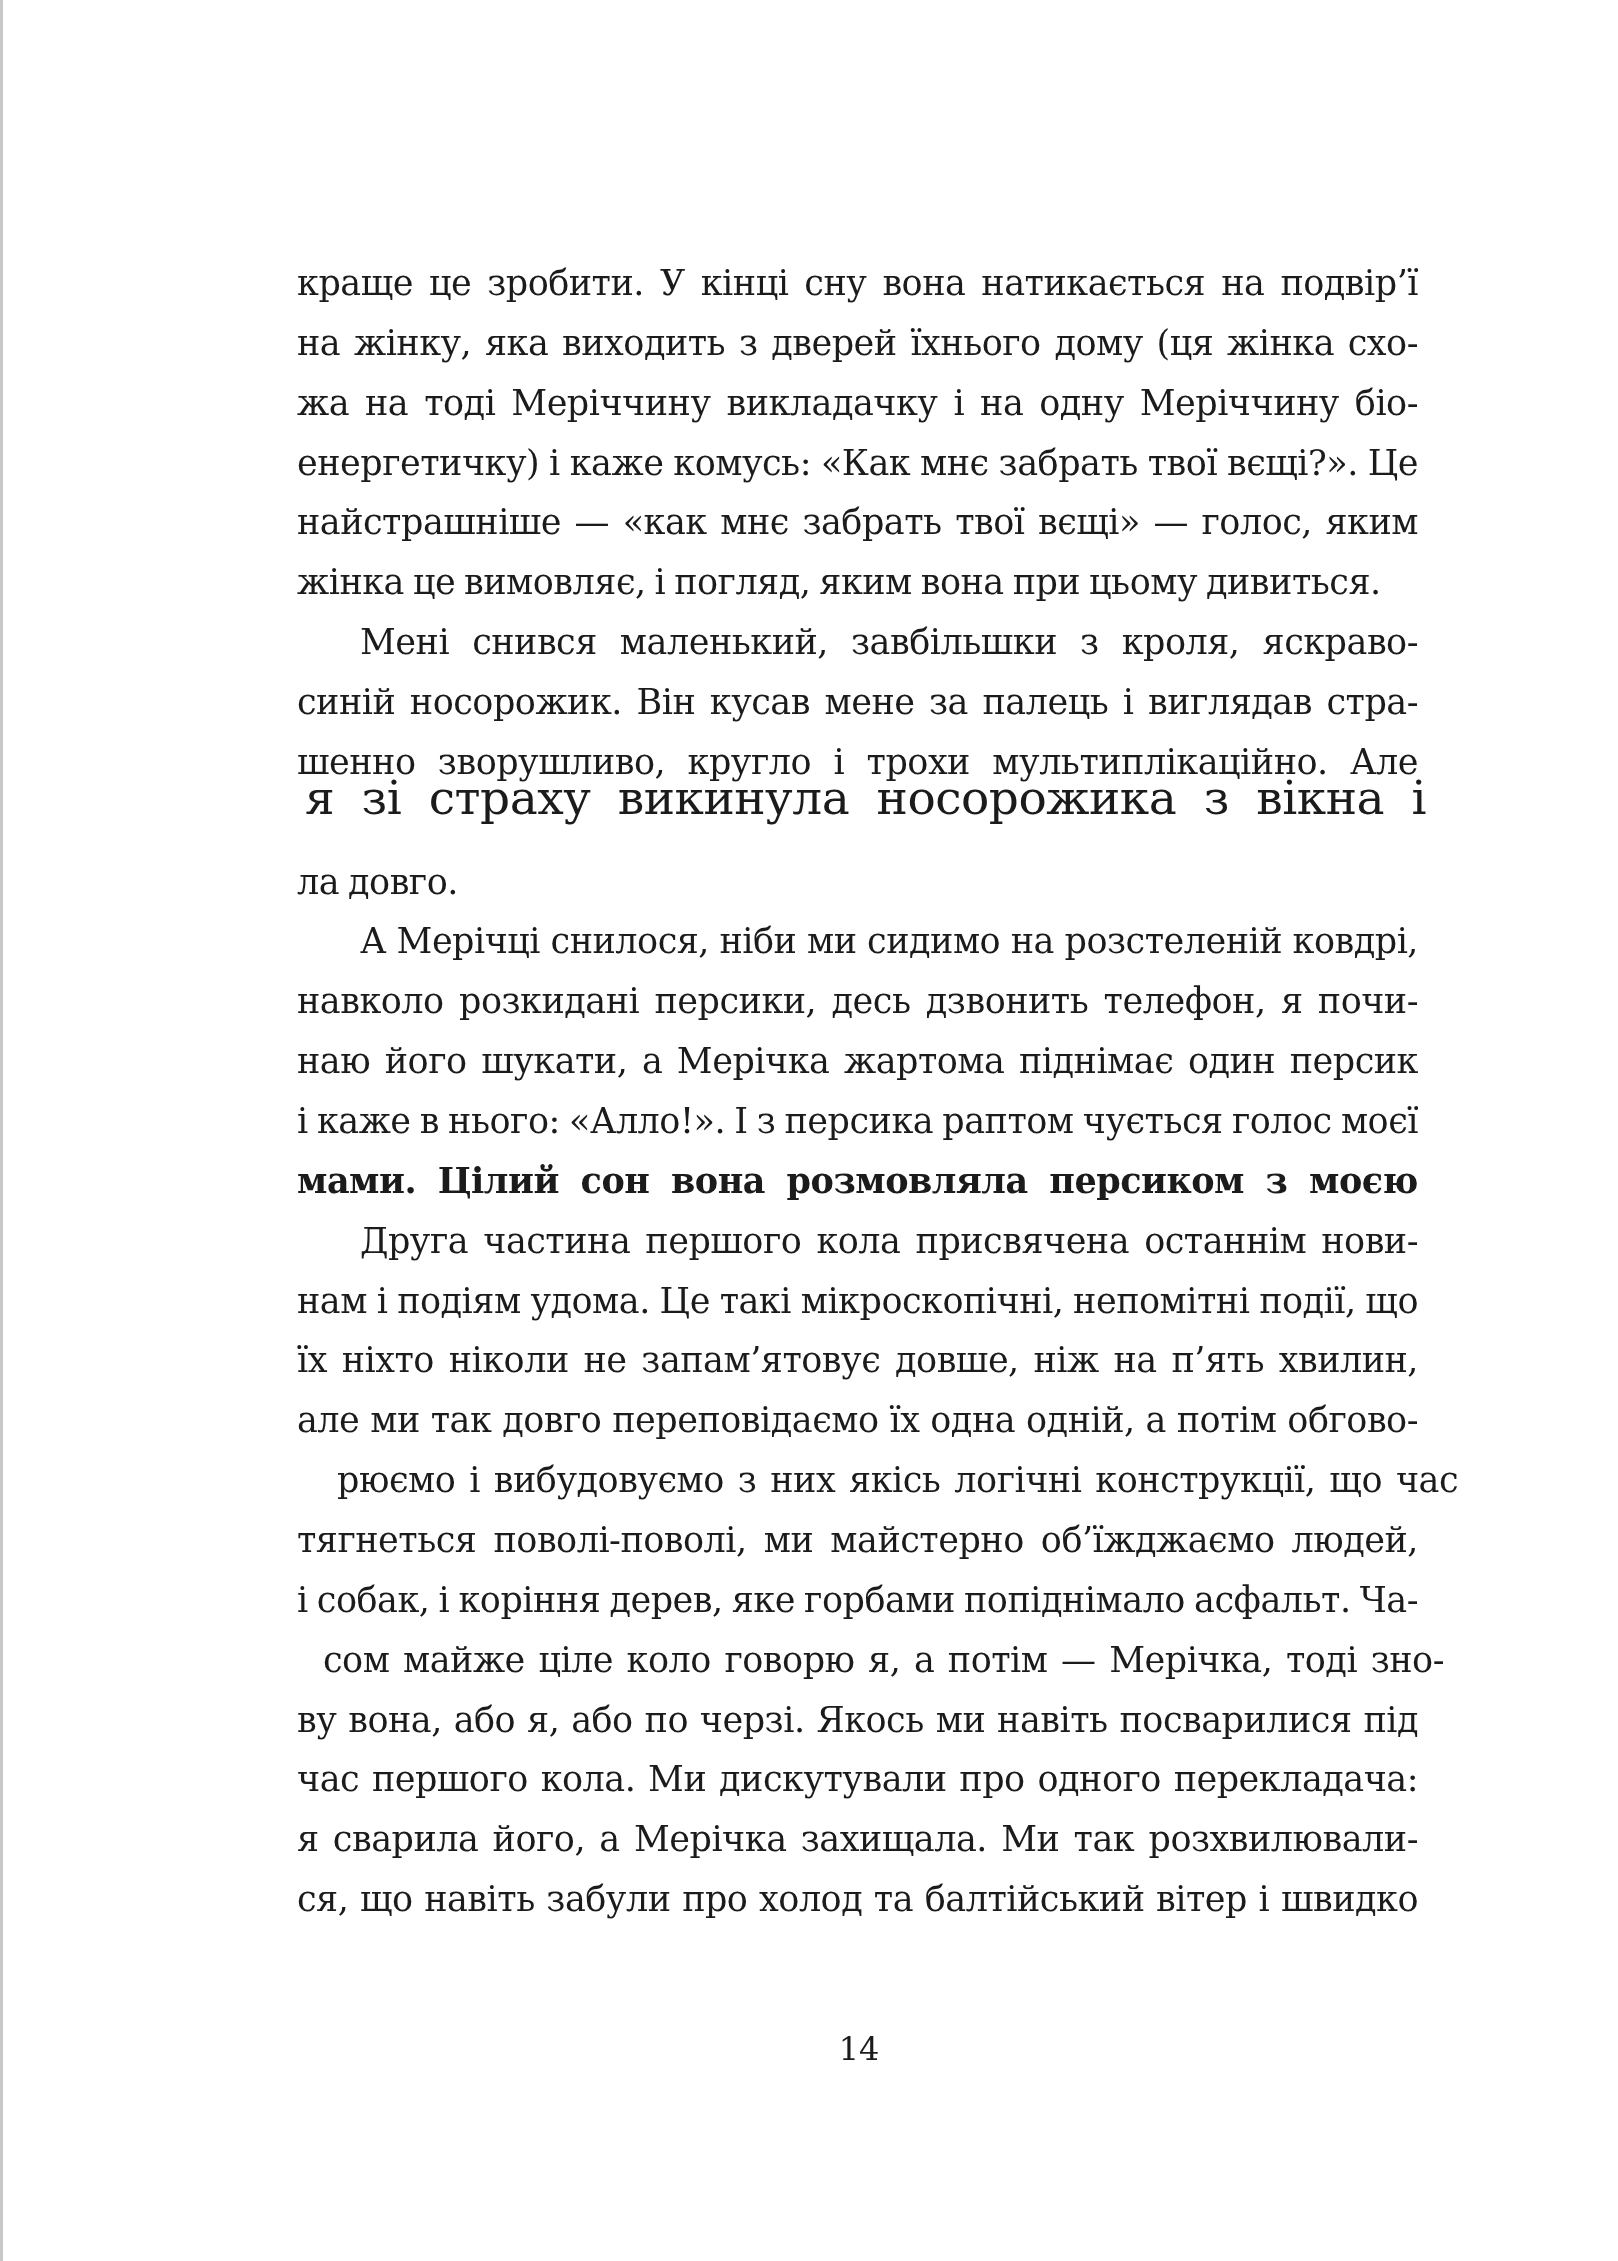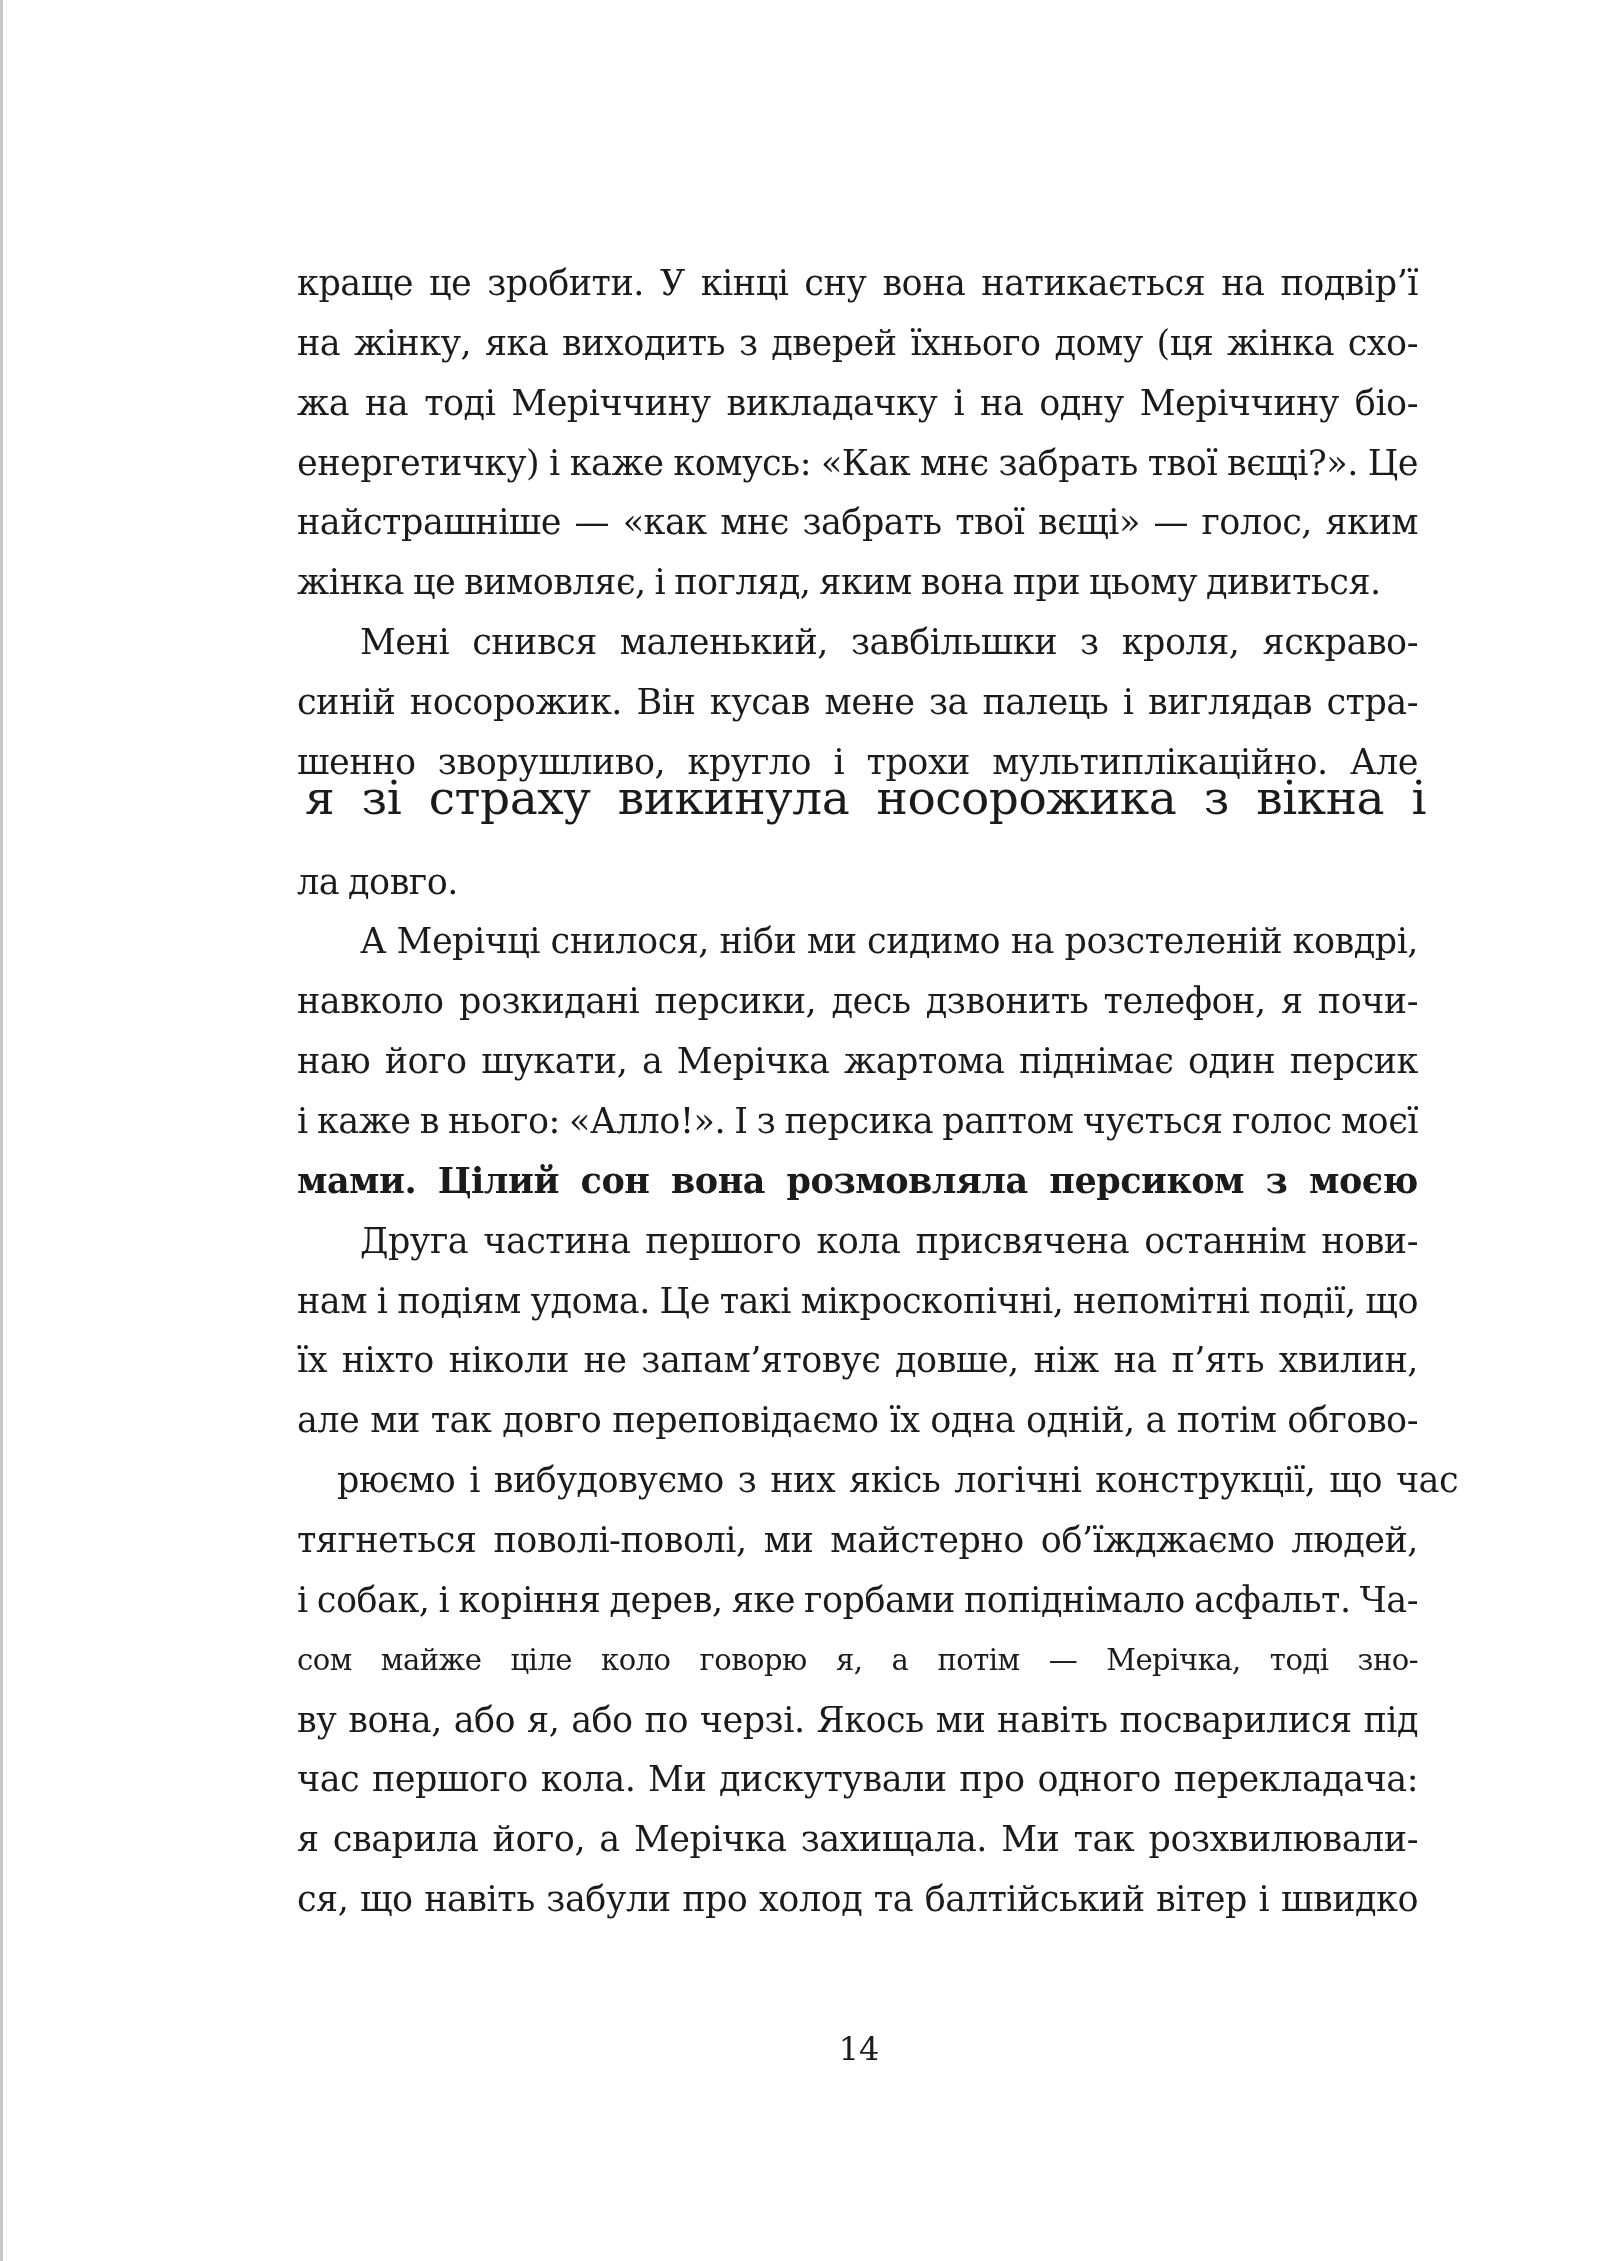--- a/index.html
+++ b/index.html
@@ -52,21 +52,21 @@
   <div class="line" style="top: 1091px; white-space: normal; font-size: 35px; height: 60px; overflow: hidden;">і каже в нього: «Алло!». І з персика раптом чується голос моєї</div>
   <div class="line last" style="top: 1151px; white-space: normal; font-size: 35px; height: 60px; overflow: hidden; font-weight: bold;">мами. Цілий сон вона розмовляла персиком з моєю мамою.</div>
 
   <div class="line indent" style="top: 1211px; white-space: normal; font-size: 35px; height: 60px; overflow: hidden;">Друга частина першого кола присвячена останнім нови-</div>
   <div class="line" style="top: 1271px; white-space: normal; font-size: 35px; height: 60px; overflow: hidden;">нам і подіям удома. Це такі мікроскопічні, непомітні події, що</div>
   <div class="line" style="top: 1330px; white-space: normal; font-size: 35px; height: 60px; overflow: hidden;">їх ніхто ніколи не запам’ятовує довше, ніж на п’ять хвилин,</div>
   <div class="line" style="top: 1390px; white-space: normal; font-size: 35px; height: 60px; overflow: hidden;">але ми так довго переповідаємо їх одна одній, а потім обгово-</div>
   <div class="line" style="top: 1450px; white-space: normal; font-size: 35px; height: 60px; overflow: hidden; margin-left: 40px;">рюємо і вибудовуємо з них якісь логічні конструкції, що час</div>
   <div class="line" style="top: 1510px; white-space: normal; font-size: 35px; height: 60px; overflow: hidden;">тягнеться поволі-поволі, ми майстерно об’їжджаємо людей,</div>
   <div class="line" style="top: 1570px; white-space: normal; font-size: 35px; height: 60px; overflow: hidden;">і собак, і коріння дерев, яке горбами попіднімало асфальт. Ча-</div>
-  <div class="line" style="top: 1630px; white-space: normal; font-size: 29px; height: 60px; overflow: hidden;">сом майже ціле коло говорю я, а потім — Мерічка, тоді зно-</div>
+  <div class="line" style="top: 1630px; white-space: normal; font-size: 35px; height: 60px; overflow: hidden; margin-left: 26px;">сом майже ціле коло говорю я, а потім — Мерічка, тоді зно-</div>
   <div class="line" style="top: 1690px; white-space: normal; font-size: 35px; height: 60px; overflow: hidden;">ву вона, або я, або по черзі. Якось ми навіть посварилися під</div>
   <div class="line" style="top: 1749px; white-space: normal; font-size: 35px; height: 60px; overflow: hidden;">час першого кола. Ми дискутували про одного перекладача:</div>
   <div class="line" style="top: 1809px; white-space: normal; font-size: 35px; height: 60px; overflow: hidden;">я сварила його, а Мерічка захищала. Ми так розхвилювали-</div>
   <div class="line" style="top: 1869px; white-space: normal; font-size: 35px; height: 60px; overflow: hidden;">ся, що навіть забули про холод та балтійський вітер і швидко</div>
 </div>
 
 <div class="page-number">14</div>
 
 
 </body></html>

